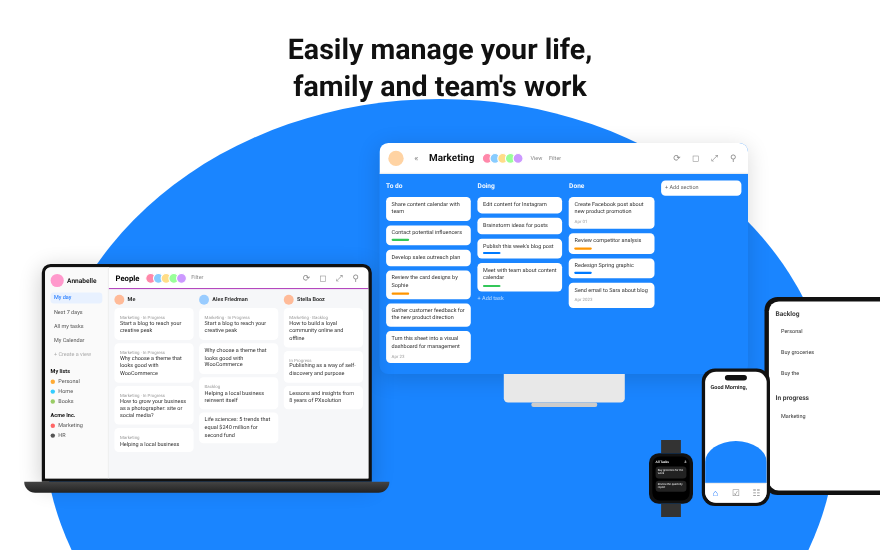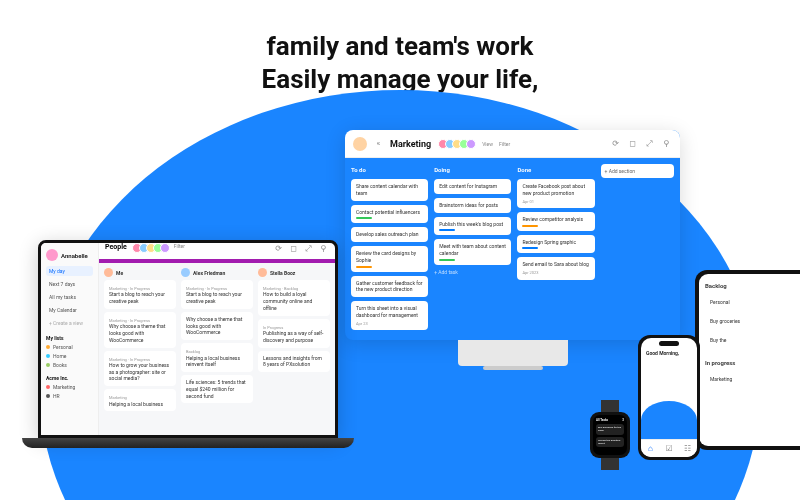--- a/index.html
+++ b/index.html
@@ -38,21 +38,21 @@
 .laptop-base{width:332px;height:10px;background:linear-gradient(#444,#222);border-radius:0 0 10px 10px}
 .side{width:72px;background:#fafafa;border-right:1px solid #eee;padding:6px 5px;font-size:5px;color:#555;display:flex;flex-direction:column;gap:3px}
 .side .hdr{display:flex;align-items:center;gap:3px;font-size:6px;font-weight:600;color:#111;margin-bottom:2px}
 .side .hdr .av{width:12px;height:12px;border-radius:50%;background:#f9c}
 .side .nav-item{padding:2px 3px;border-radius:3px}
 .side .nav-item.active{background:#e8f1ff;color:#0a6cff}
 .side .sec{font-size:5px;font-weight:700;color:#111;margin-top:4px}
 .side .li{display:flex;align-items:center;gap:3px}
 .dot{width:4px;height:4px;border-radius:50%}
 .lap-main{flex:1;display:flex;flex-direction:column}
-.lap-h{height:20px;border-bottom:4px solid #a21caf;display:flex;padding:0 6px;gap:4px}
+.lap-h{height:20px;border-bottom:1px solid #a21caf;display:flex;align-items:center;padding:0 6px;gap:4px}
 .lap-cols{flex:1;display:flex;gap:5px;padding:5px;background:#f6f7f9}
 .lap-col{width:72px;display:flex;flex-direction:column;gap:3px}
 .lap-col .ch{font-size:5px;font-weight:700;color:#333}
 .lap-col .av{width:9px;height:9px;border-radius:50%;background:#fb9}
 
 .tablet{position:absolute;right:-35px;top:160px;width:140px;height:180px;background:#111;border-radius:12px;padding:4px}
 .tablet-screen{width:100%;height:100%;background:#fff;border-radius:9px;padding:6px;font-size:5px;overflow:hidden}
 .tablet-screen .col{width:62px}
 .tablet-screen .col-h{color:#333}
 
@@ -70,22 +70,22 @@
 .watch-screen{width:100%;height:100%;background:#000;border-radius:7px;color:#fff;font-size:3px;padding:3px}
 .watch-screen .wt{font-weight:600;margin-bottom:2px;display:flex;justify-content:space-between}
 .watch-screen .wi{background:#222;border-radius:3px;padding:2px;margin-bottom:2px;font-size:2.5px;line-height:1.3}
 
 .txt{font-size:5px;color:#888}
 </style>
 </head>
 <body>
 
 <div class="hero-title">
+  <div>Easily manage your life,</div>
   <div>family and team's work</div>
-  <div>Easily manage your life,</div>
 </div>
 
 <div class="blue-blob"></div>
 
 <div class="devices">
 
   <div class="monitor">
     <div class="monitor-screen">
       <div class="mh">
         <div class="avatar"></div>

